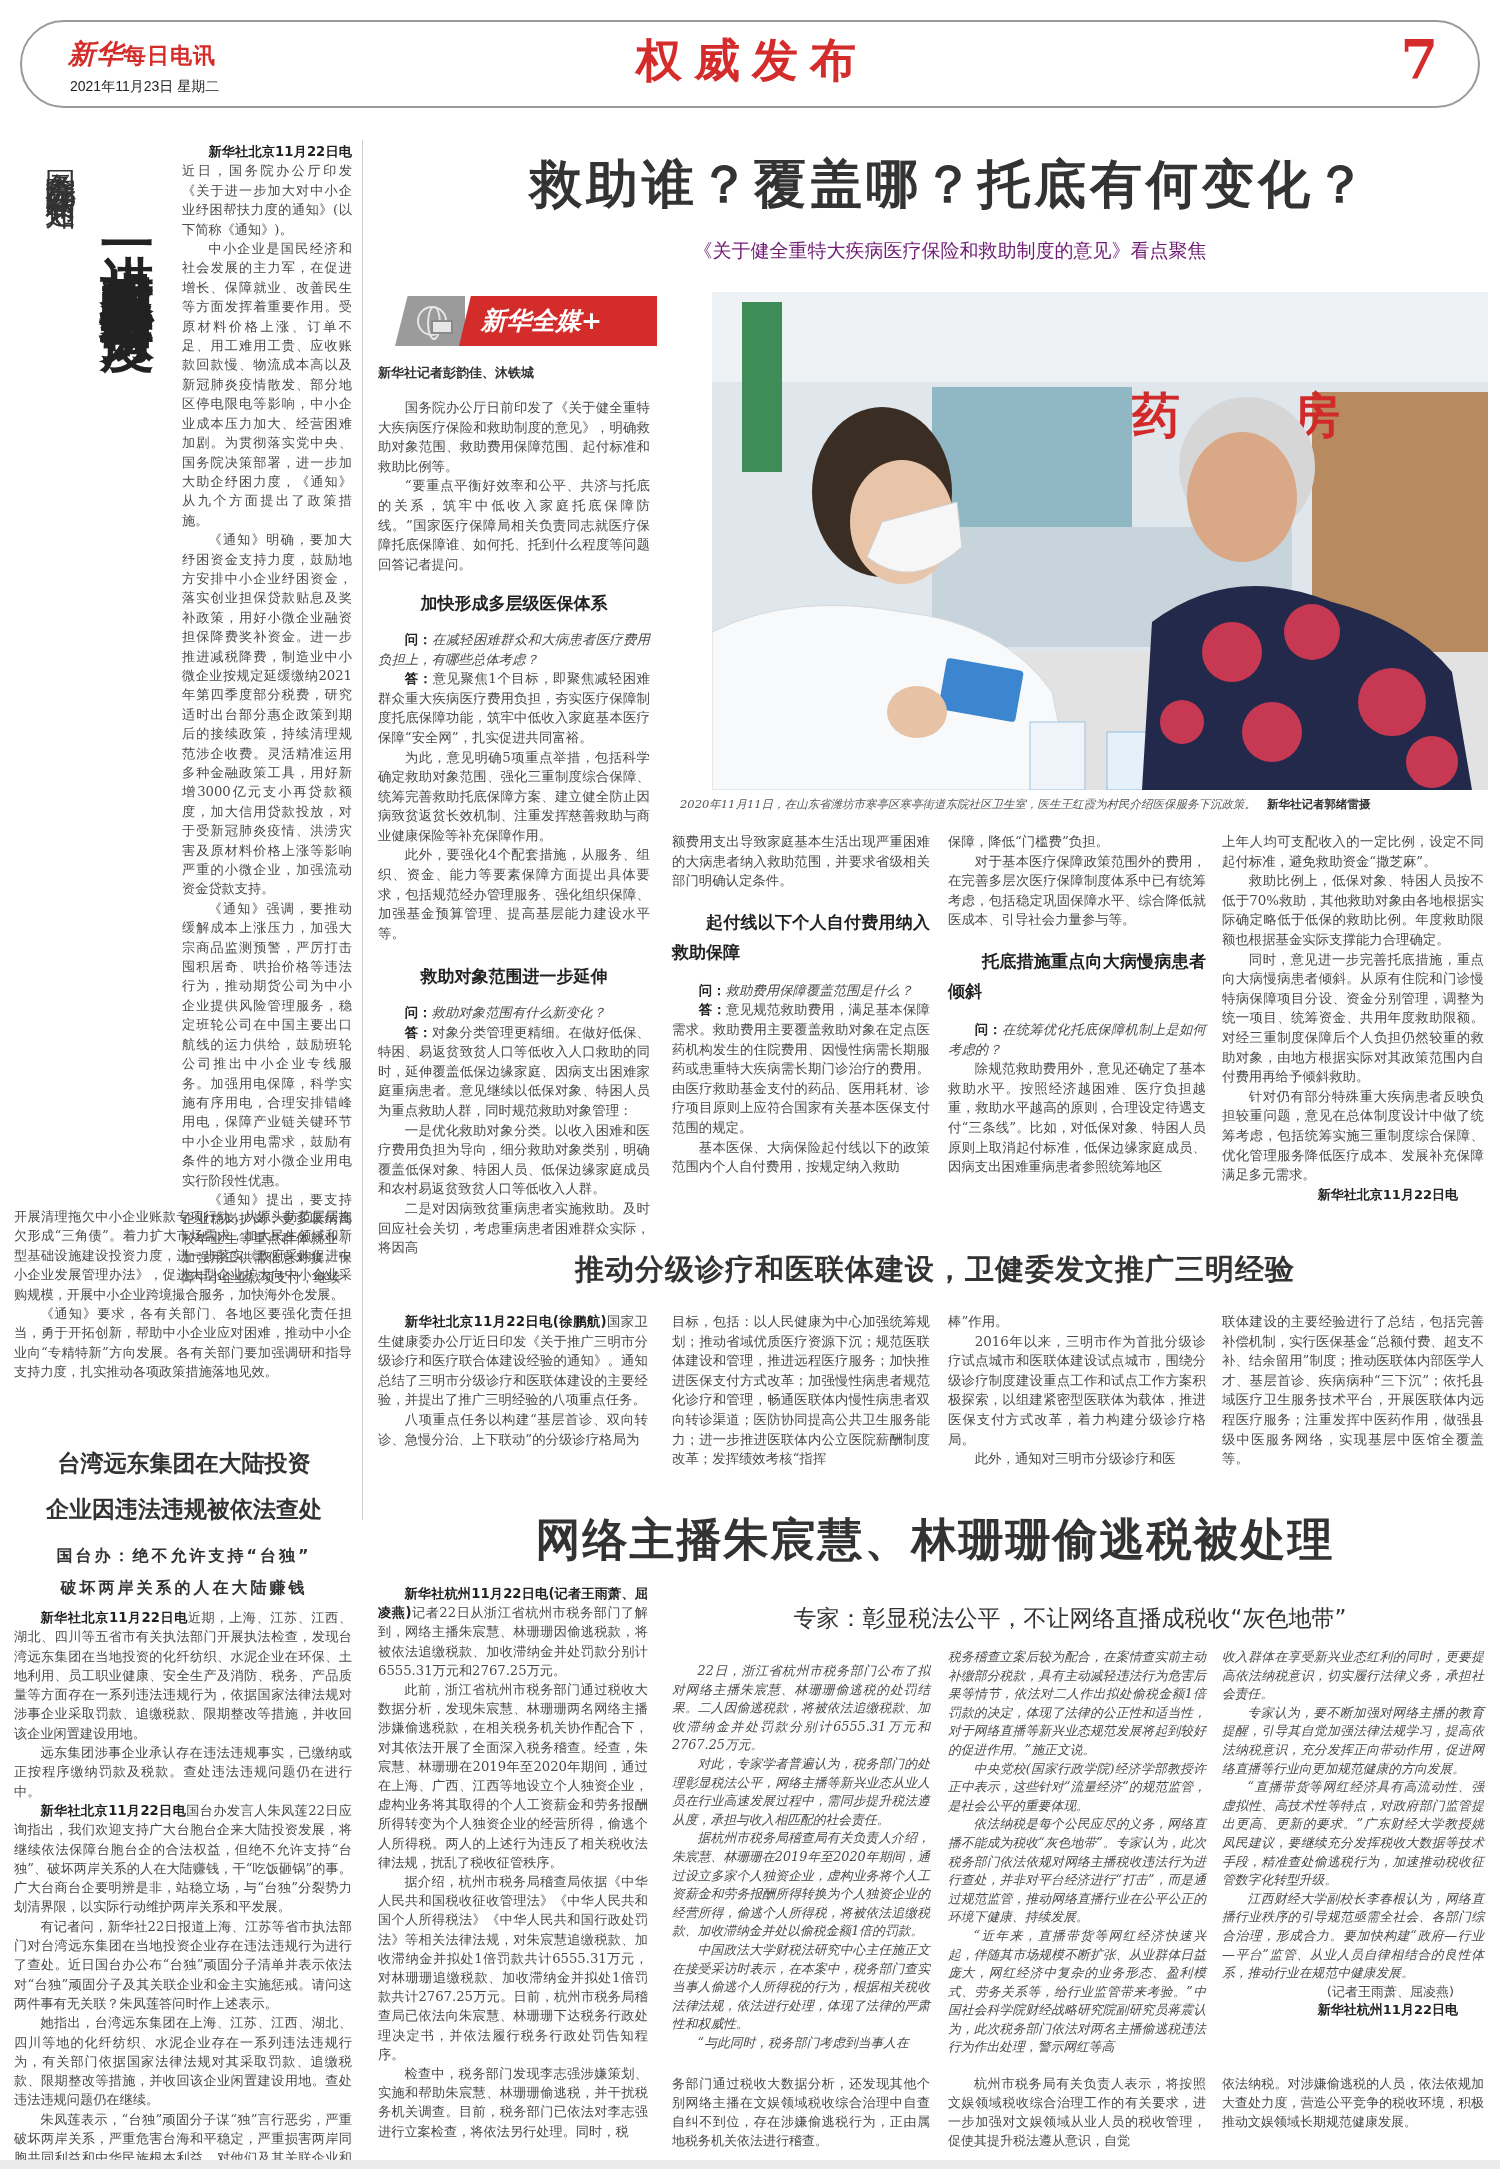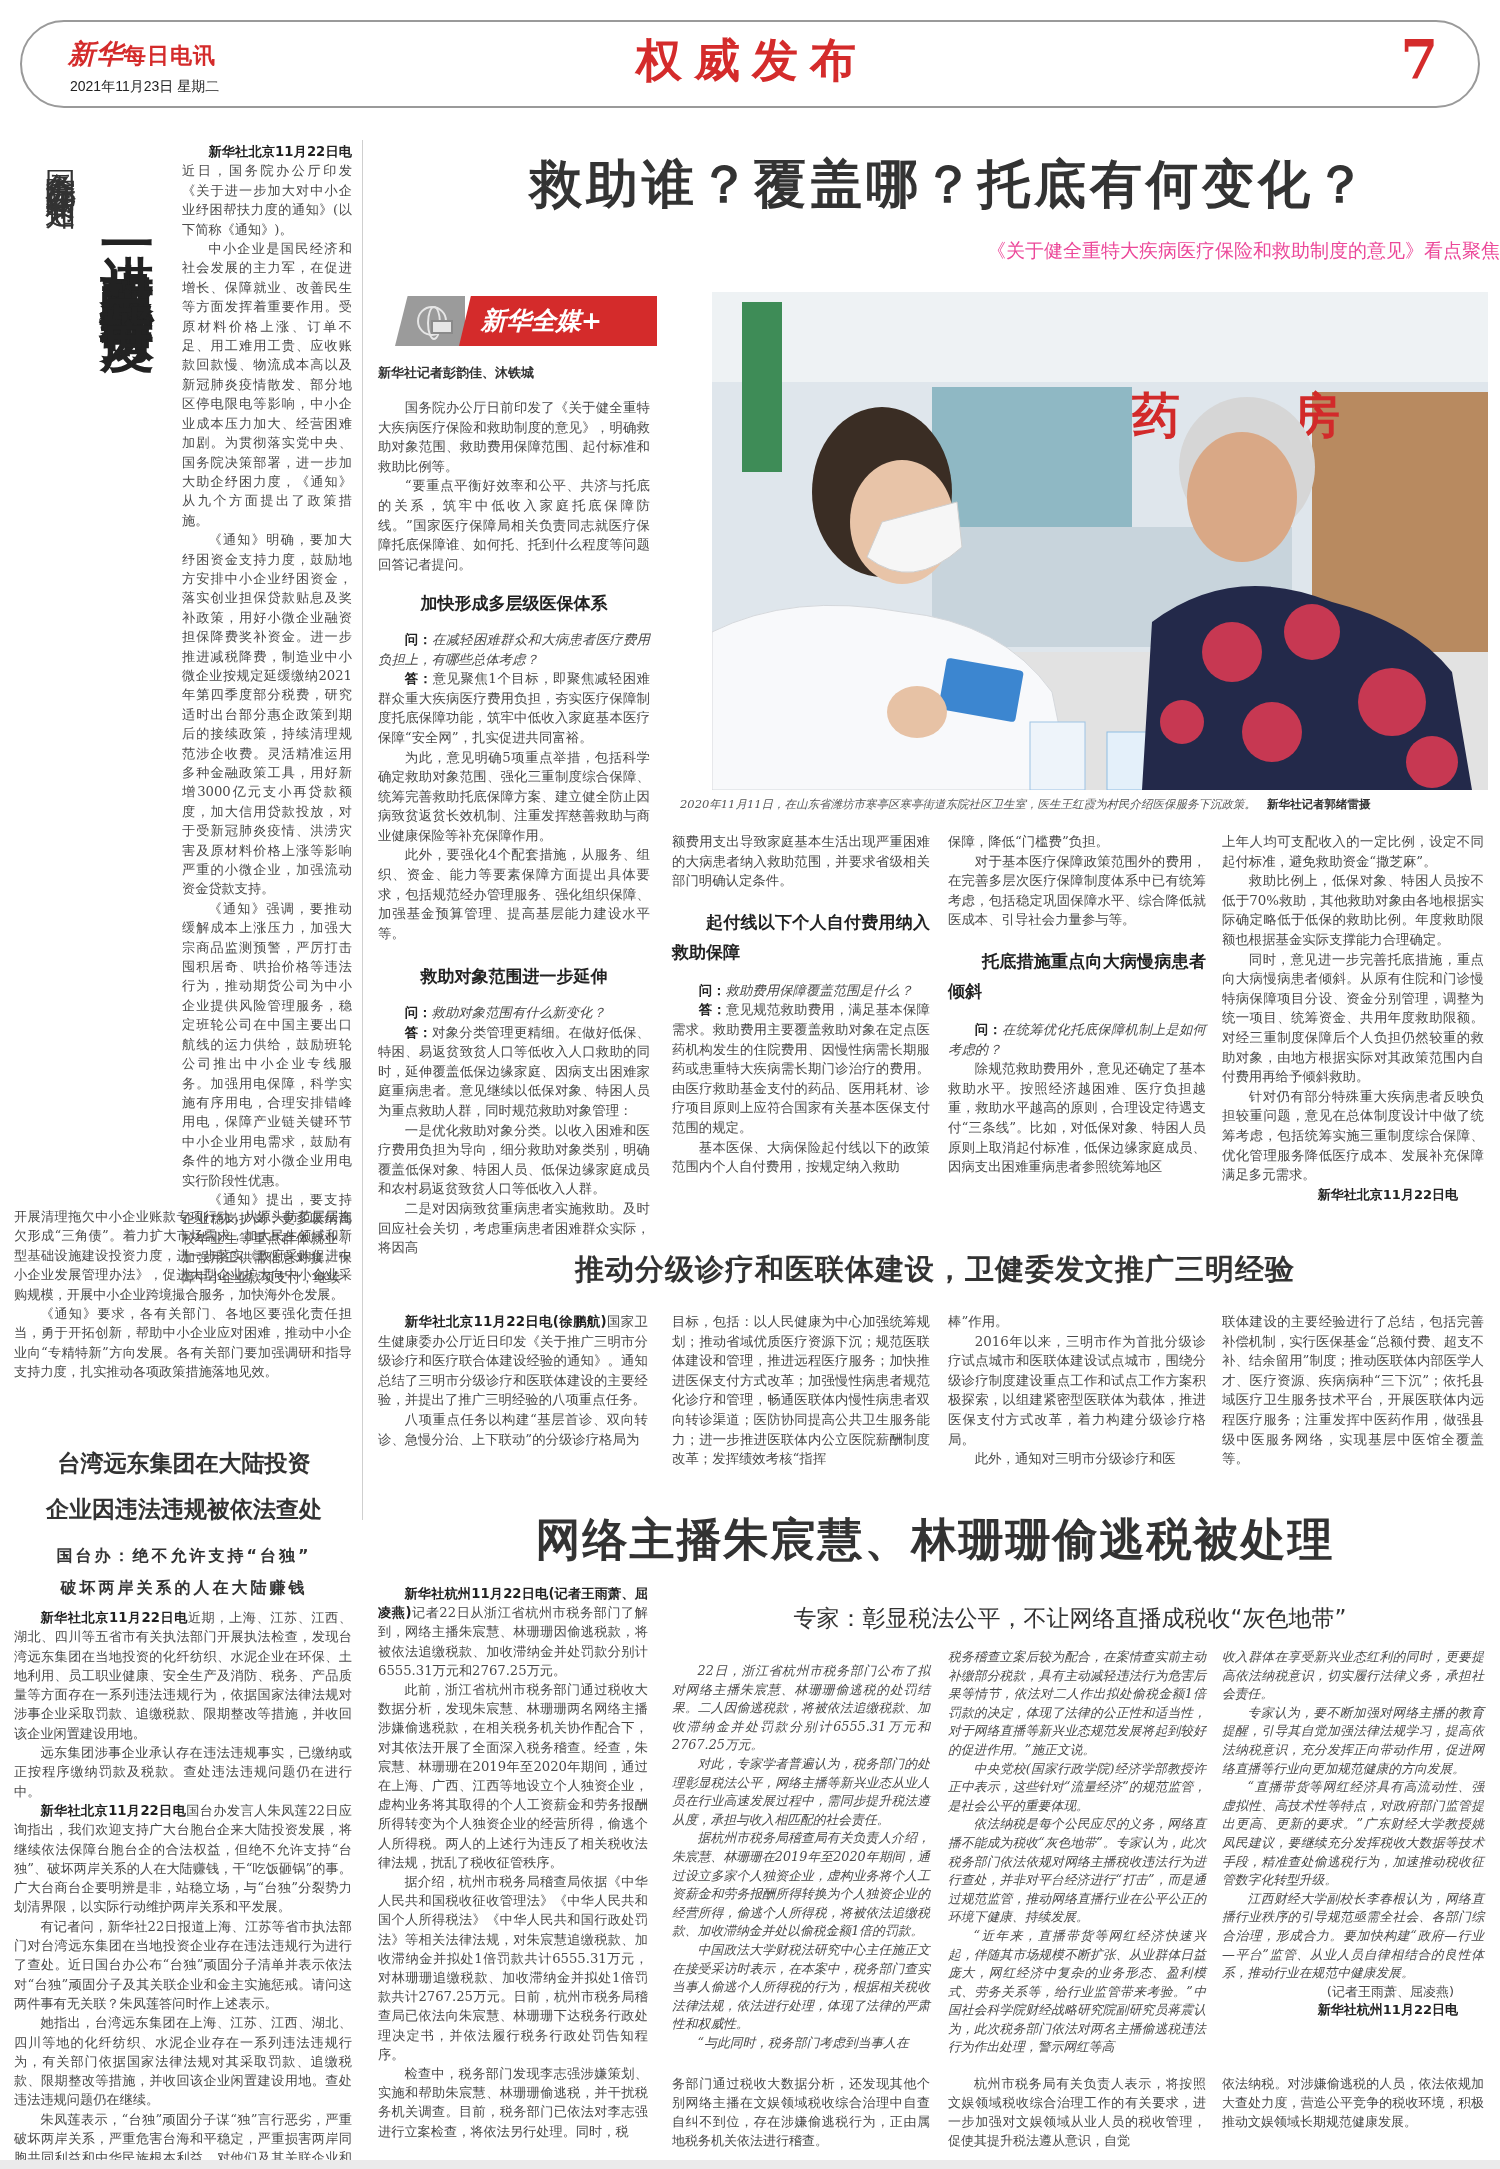--- a/index.html
+++ b/index.html
@@ -33,21 +33,21 @@
   .divider { background: #cfcfcf; }
 
   .banner { left: 395px; top: 296px; width: 262px; height: 50px; }
   .banner .gray { position: absolute; left: 0; top: 0; width: 70px; height: 50px; background: #9b9b9b; clip-path: polygon(18% 0, 100% 0, 100% 100%, 0 100%); }
   .banner .red { position: absolute; left: 64px; top: 0; width: 198px; height: 50px; background: #d42b2b; clip-path: polygon(6% 0, 100% 0, 100% 100%, 0 100%); color: #ffffff; font-size: 25px; font-style: italic; font-weight: bold; padding: 8px 0 0 22px; font-family: "DejaVu Sans", sans-serif; }
   .banner .globe { position: absolute; left: 22px; top: 10px; width: 30px; height: 30px; border-radius: 50%; border: 2px solid #e6e6e6; }
   .banner .globe::before { content: ""; position: absolute; left: 8px; top: -2px; width: 10px; height: 30px; border: 2px solid #e6e6e6; border-radius: 50%; }
   .banner .laptop { position: absolute; left: 36px; top: 24px; width: 22px; height: 14px; background: #e6e6e6; border: 2px solid #8a8a8a; }
 
   .headline-main { left: 410px; top: 150px; width: 1080px; text-align: center; font-size: 52px; font-weight: bold; color: #333; letter-spacing: 4px; font-family: "DejaVu Serif", serif; }
-  .headline-sub { left: 400px; top: 238px; width: 1100px; text-align: right; font-size: 19px; color: #ec4899; font-family: "DejaVu Sans", sans-serif; }
+  .headline-sub { left: 400px; top: 238px; width: 1100px; text-align: center; font-size: 19px; color: #701a75; font-family: "DejaVu Sans", sans-serif; }
 
   .photo { left: 712px; top: 292px; width: 776px; height: 498px; overflow: hidden; background: #e9eef2; }
   .caption { left: 680px; top: 797px; width: 810px; font-size: 11.5px; color: #555; font-style: italic; }
   .caption .credit { font-style: normal; font-weight: bold; color: #333; font-family: "DejaVu Sans", sans-serif; }
 
   .h2 { font-family: Liberation Mono, monospace; font-weight: bold; color: #333; }
   .h-center { text-align: center; }
 </style>
 </head>
 <body>
@@ -181,21 +181,21 @@
 </div>
 <div class="col body-text" style="left:672px; top:1312px; width:258px;">
   <p class="noind">目标，包括：以人民健康为中心加强统筹规划；推动省域优质医疗资源下沉；规范医联体建设和管理，推进远程医疗服务；加快推进医保支付方式改革；加强慢性病患者规范化诊疗和管理，畅通医联体内慢性病患者双向转诊渠道；医防协同提高公共卫生服务能力；进一步推进医联体内公立医院薪酬制度改革；发挥绩效考核“指挥</p>
 </div>
 <div class="col body-text" style="left:948px; top:1312px; width:258px;">
   <p class="noind">棒”作用。</p>
   <p>2016年以来，三明市作为首批分级诊疗试点城市和医联体建设试点城市，围绕分级诊疗制度建设重点工作和试点工作方案积极探索，以组建紧密型医联体为载体，推进医保支付方式改革，着力构建分级诊疗格局。</p>
   <p>此外，通知对三明市分级诊疗和医</p>
 </div>
 <div class="col body-text" style="left:1222px; top:1312px; width:262px;">
-  <p class="noind">联体建设的主要经验进行了总结，包括完善补偿机制，实行医保基金“总额付费、超支不补、结余留用”制度；推动医联体内部医学人才、医疗资源、疾病病种“三下沉”；依托县域医疗卫生服务技术平台，开展医联体内远程医疗服务；注重发挥中医药作用，做强县级中医服务网络，实现基层中医馆全覆盖等。</p>
+  <p class="noind">联体建设的主要经验进行了总结，包括完善补偿机制，实行医保基金“总额付费、超支不补、结余留用”制度；推动医联体内部医学人才、基层首诊、疾病病种“三下沉”；依托县域医疗卫生服务技术平台，开展医联体内远程医疗服务；注重发挥中医药作用，做强县级中医服务网络，实现基层中医馆全覆盖等。</p>
 </div>
 
 <div class="abs h2 h-center" style="left:380px; top:1510px; width:1110px; font-size:45px; letter-spacing:2px;">网络主播朱宸慧、林珊珊偷逃税被处理</div>
 
 <div class="col body-text" style="left:378px; top:1584px; width:270px; font-size:13.2px; line-height:19.2px;">
   <p><span class="dateline">新华社杭州11月22日电(记者王雨萧、屈凌燕)</span><span>记者22日从浙江省杭州市税务部门了解到，网络主播朱宸慧、林珊珊因偷逃税款，将被依法追缴税款、加收滞纳金并处罚款分别计6555.31万元和2767.25万元。</span></p>
   <p>此前，浙江省杭州市税务部门通过税收大数据分析，发现朱宸慧、林珊珊两名网络主播涉嫌偷逃税款，在相关税务机关协作配合下，对其依法开展了全面深入税务稽查。经查，朱宸慧、林珊珊在2019年至2020年期间，通过在上海、广西、江西等地设立个人独资企业，虚构业务将其取得的个人工资薪金和劳务报酬所得转变为个人独资企业的经营所得，偷逃个人所得税。两人的上述行为违反了相关税收法律法规，扰乱了税收征管秩序。</p>
   <p>据介绍，杭州市税务局稽查局依据《中华人民共和国税收征收管理法》《中华人民共和国个人所得税法》《中华人民共和国行政处罚法》等相关法律法规，对朱宸慧追缴税款、加收滞纳金并拟处1倍罚款共计6555.31万元，对林珊珊追缴税款、加收滞纳金并拟处1倍罚款共计2767.25万元。日前，杭州市税务局稽查局已依法向朱宸慧、林珊珊下达税务行政处理决定书，并依法履行税务行政处罚告知程序。</p>
   <p>检查中，税务部门发现李志强涉嫌策划、实施和帮助朱宸慧、林珊珊偷逃税，并干扰税务机关调查。目前，税务部门已依法对李志强进行立案检查，将依法另行处理。同时，税</p>
 </div>

